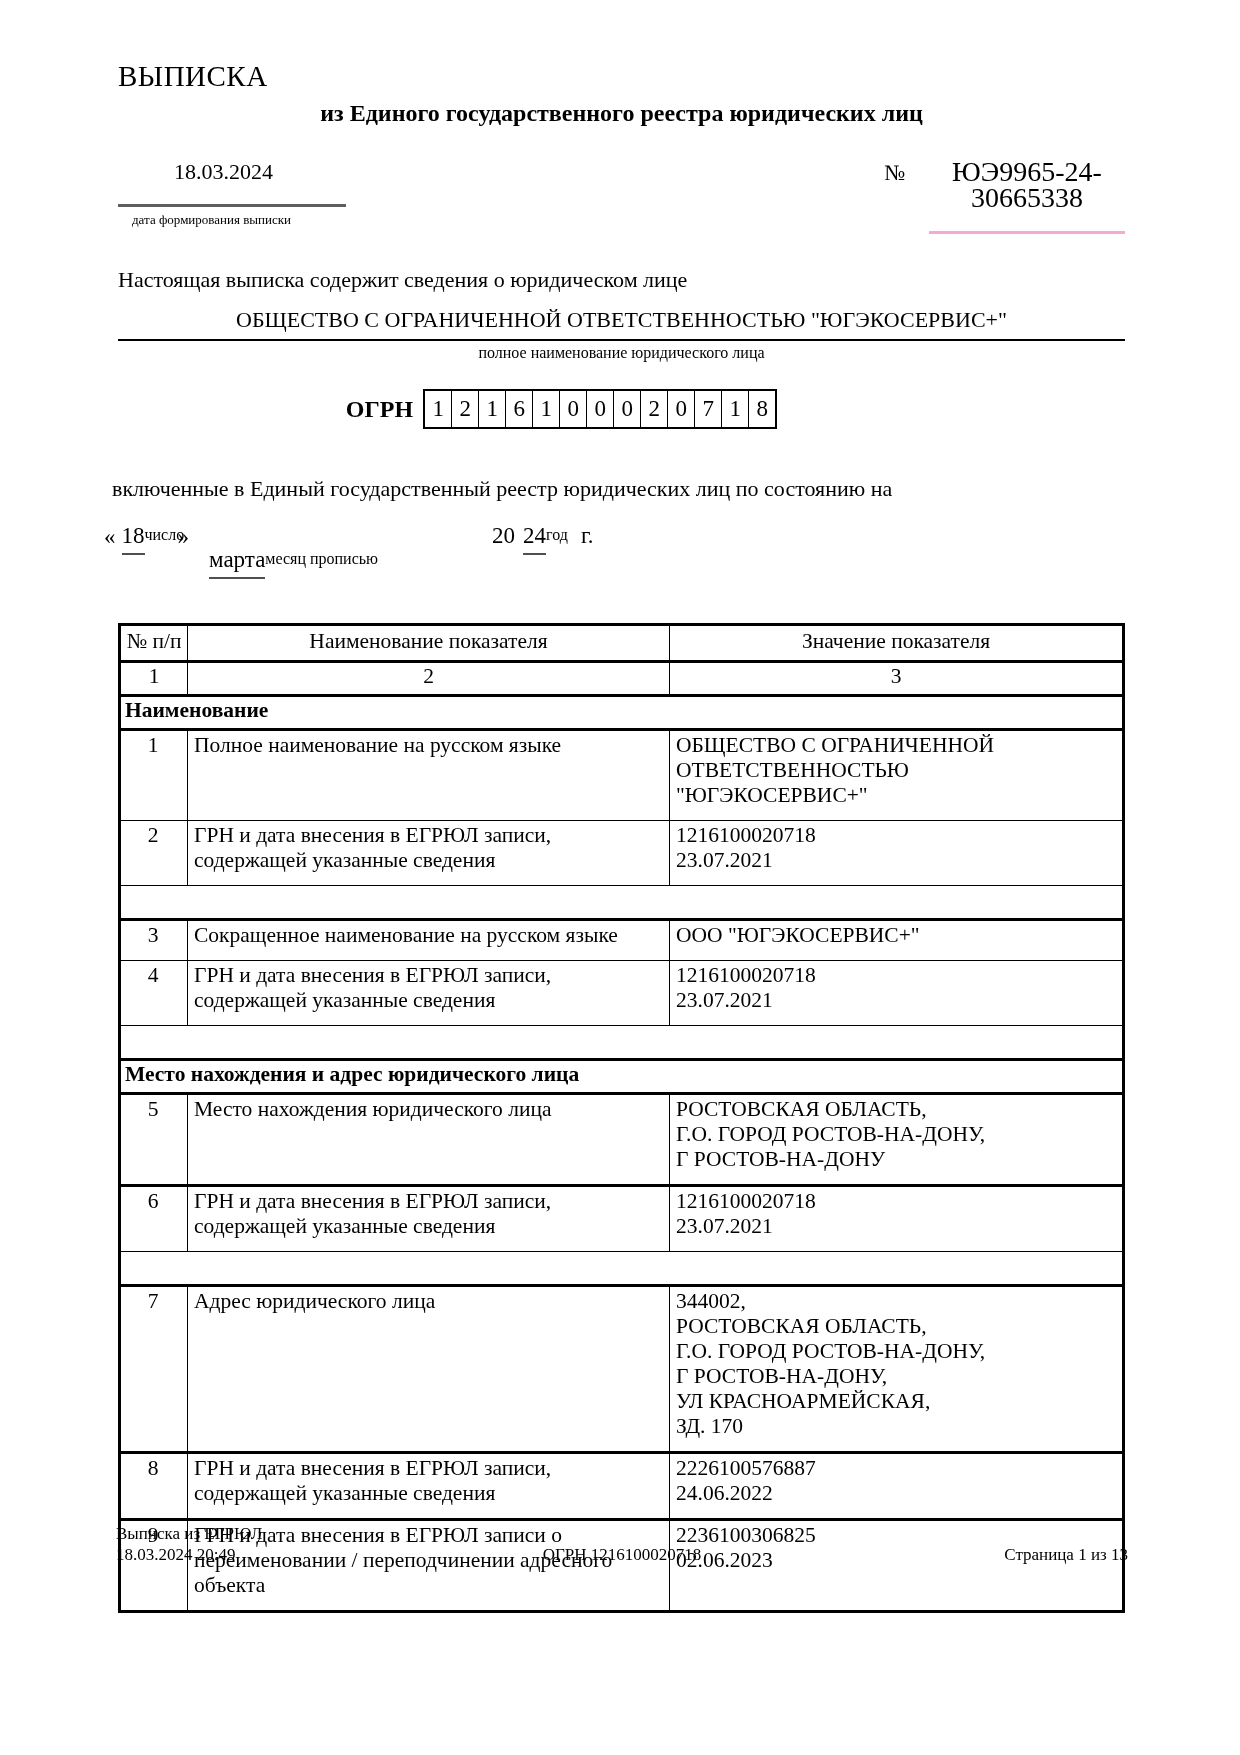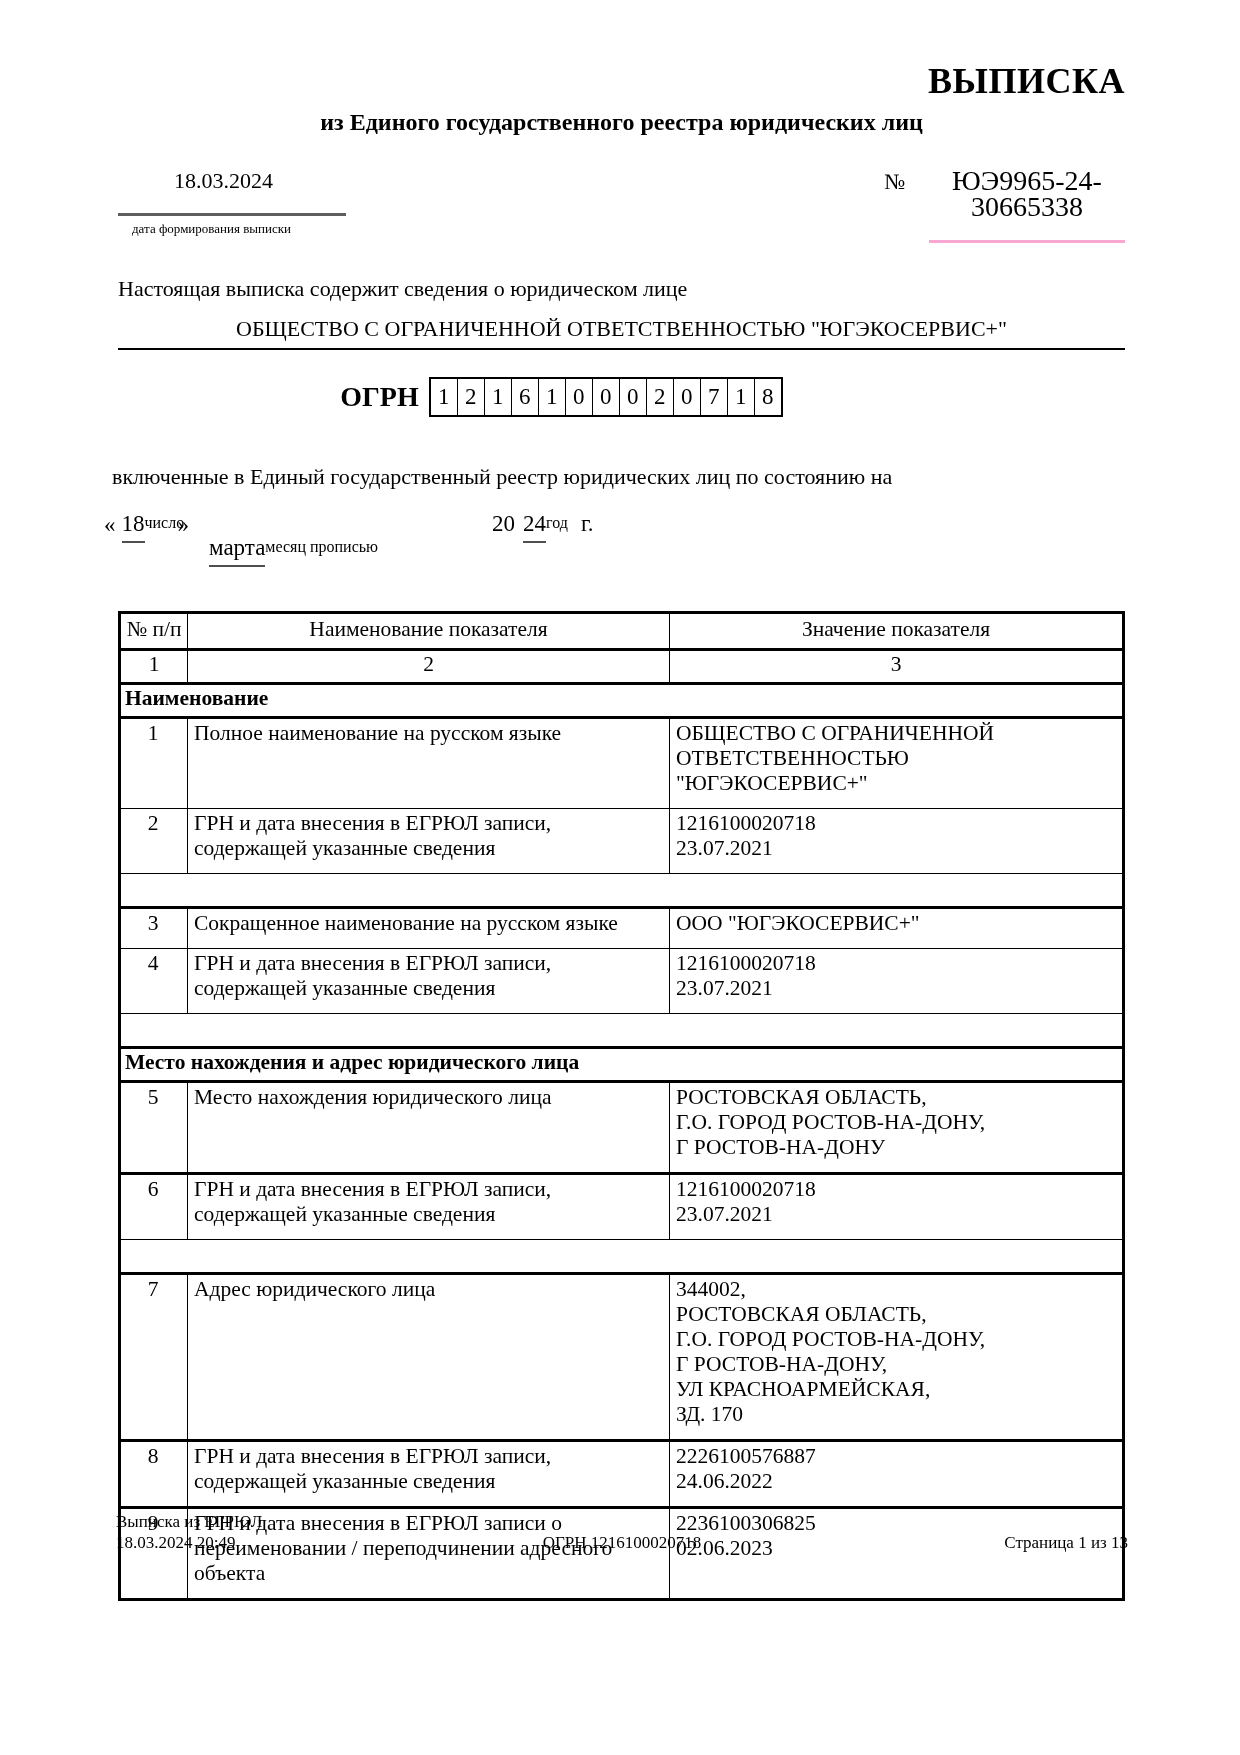--- a/index.html
+++ b/index.html
@@ -2,38 +2,38 @@
 <html><head>
 <meta charset="utf-8">
 <style>
   html,body{margin:0;padding:0;}
   body{
     width:1240px;height:1755px;position:relative;background:#ffffff;color:#000;
     font-family:"Liberation Serif","DejaVu Serif",serif;
     -webkit-font-smoothing:antialiased;
   }
   .page{padding:60px 115px 0 118px;position:relative;}
-  .title{font-size:36px;font-weight:bold;text-align:right;letter-spacing:.5px;}
+  .title{font-size:29px;font-weight:normal;text-align:left;letter-spacing:.5px;}
   .subtitle{font-size:24px;font-weight:bold;text-align:center;margin-top:7px;}
 
   .date-number-row{display:flex;justify-content:space-between;margin-top:32px;align-items:flex-start;}
   .date-block{width:228px;}
   .date-ulbox{border-bottom:3px solid #5e5e5e;padding:0 0 19px 56px;font-size:22px;}
   .date-caption{font-size:13px;margin-top:5px;padding-left:14px;}
   .num-block{display:flex;align-items:flex-start;}
   .num-sign{font-size:22px;margin-right:24px;margin-top:1px;}
   .num-ulbox{width:196px;border-bottom:3px solid #f9a8d4;padding-bottom:20px;text-align:center;font-size:28px;line-height:26px;}
 
   .intro{font-size:22px;margin-top:33px;}
 
   .company-box{margin-top:14px;border-bottom:2px solid #000;text-align:center;font-size:22px;padding-bottom:6px;}
   .company-caption{text-align:center;font-size:16px;margin-top:3px;}
 
   .ogrn-row{display:flex;justify-content:center;margin-top:27px;margin-left:-120px;align-items:center;}
-  .ogrn-label{font-size:28px;font-weight:bold;margin-right:10px;}
+  .ogrn-label{font-size:24px;font-weight:bold;margin-right:10px;}
   .ogrn-cells{display:flex;border:2px solid #000;}
   .ogrn-cell{width:26px;height:36px;border-left:1.5px solid #000;display:flex;align-items:center;justify-content:center;font-size:23px;}
   .ogrn-cell:first-child{border-left:none;}
 
   .included{font-size:22px;margin-top:47px;margin-left:-6px;}
 
   .dateline{display:flex;align-items:flex-start;margin-top:21px;margin-left:-14px;font-size:23px;}
   .dl-q{padding-top:1px;}
   .stack{display:inline-flex;flex-direction:row;text-align:center;}
   .stack .val{border-bottom:2.5px solid #4f4f4f;padding-bottom:4px;}
@@ -76,20 +76,21 @@
       <div class="num-ulbox">
         <div>ЮЭ9965-24-</div>
         <div>30665338</div>
       </div>
     </div>
   </div>
 
   <div class="intro">Настоящая выписка содержит сведения о юридическом лице</div>
 
   <div class="company-box">ОБЩЕСТВО С ОГРАНИЧЕННОЙ ОТВЕТСТВЕННОСТЬЮ "ЮГЭКОСЕРВИС+"</div>
+  <div class="company-caption">полное наименование юридического лица</div>
 
   <div class="ogrn-row">
     <span class="ogrn-label">ОГРН</span>
     <div class="ogrn-cells">
       <span class="ogrn-cell">1</span>
       <span class="ogrn-cell">2</span>
       <span class="ogrn-cell">1</span>
       <span class="ogrn-cell">6</span>
       <span class="ogrn-cell">1</span>
       <span class="ogrn-cell">0</span>

